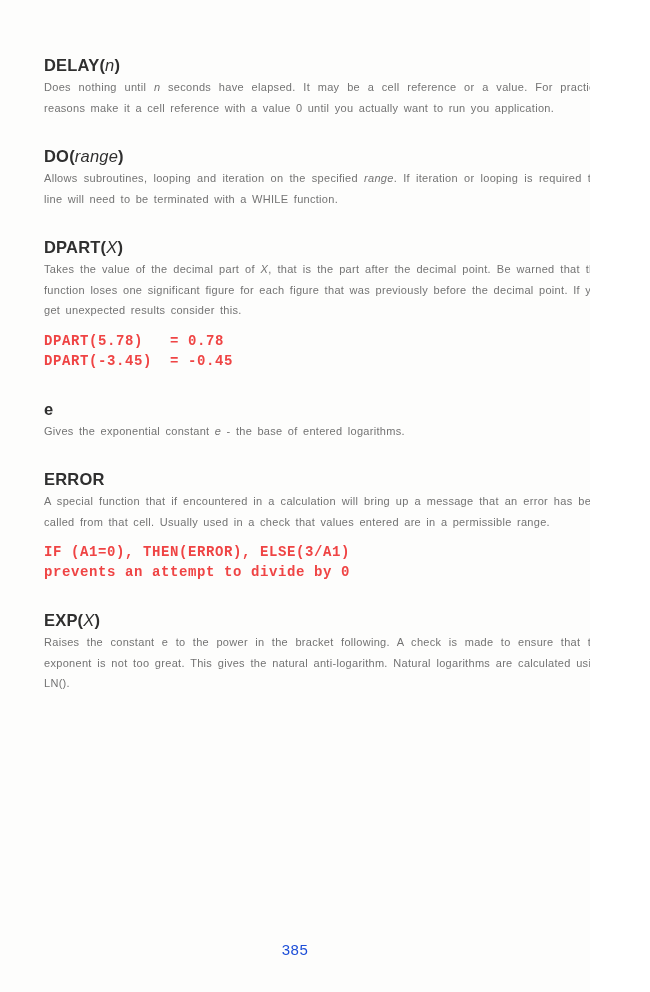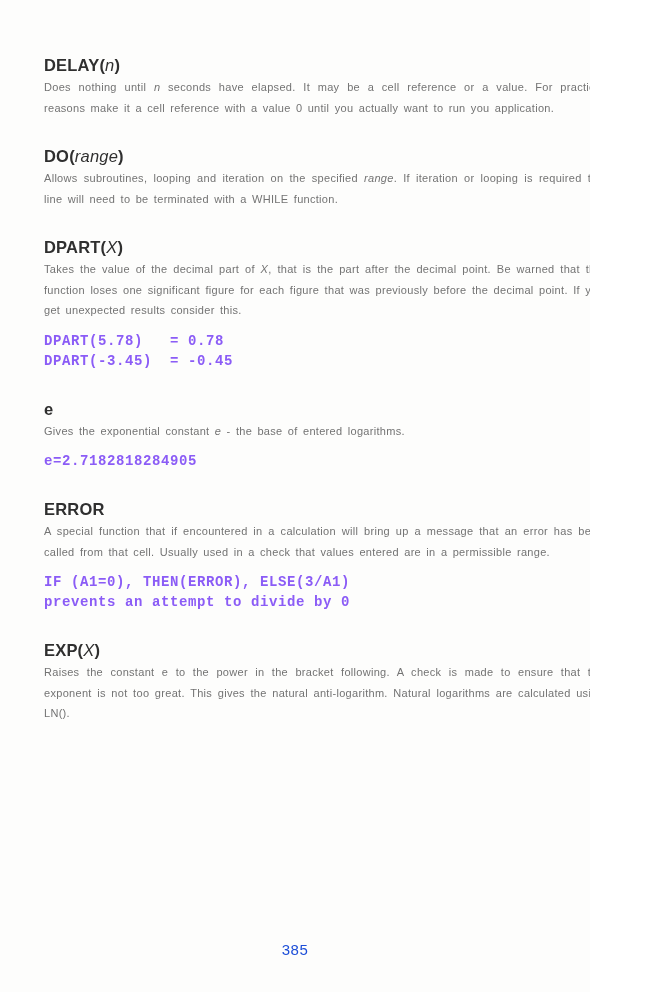--- a/index.html
+++ b/index.html
@@ -44,21 +44,21 @@
     word-spacing: 2px;
     color: #737373;
   }
   .fn-code {
     margin: 10px 0 0 0;
     font-family: "Liberation Mono", "DejaVu Sans Mono", monospace;
     font-weight: 700;
     font-size: 14px;
     line-height: 20px;
     letter-spacing: 0.6px;
-    color: #8b5cf6;
+    color: #ef4444;
     white-space: pre;
   }
   .i {
     font-style: italic;
     font-weight: 400;
   }
   .b {
     font-weight: 700;
   }
   .fn-heading .i {
@@ -95,21 +95,20 @@
 
     <section class="fn-section">
       <h3 class="fn-heading"><span class="b">DPART(</span><span class="i">X</span><span class="b">)</span></h3>
       <p class="fn-body"><span>Takes the value of the decimal part of </span><span class="i">X</span><span>, that is the part after the decimal point. Be warned that this function loses one significant figure for each figure that was previously before the decimal point. If you get unexpected results consider this.</span></p>
       <div class="fn-code"><div>DPART(5.78)   = 0.78</div><div>DPART(-3.45)  = -0.45</div></div>
     </section>
 
     <section class="fn-section">
       <h3 class="fn-heading"><span class="b">e</span></h3>
       <p class="fn-body"><span>Gives the exponential constant </span><span class="i">e</span><span> - the base of entered logarithms.</span></p>
-      <div class="fn-code"><div>e=2.7182818284905</div></div>
     </section>
 
     <section class="fn-section">
       <h3 class="fn-heading"><span class="b">ERROR</span></h3>
       <p class="fn-body"><span>A special function that if encountered in a calculation will bring up a message that an error has been called from that cell. Usually used in a check that values entered are in a permissible range.</span></p>
       <div class="fn-code"><div>IF (A1=0), THEN(ERROR), ELSE(3/A1)</div><div>prevents an attempt to divide by 0</div></div>
     </section>
 
     <section class="fn-section">
       <h3 class="fn-heading"><span class="b">EXP(</span><span class="i">X</span><span class="b">)</span></h3>

